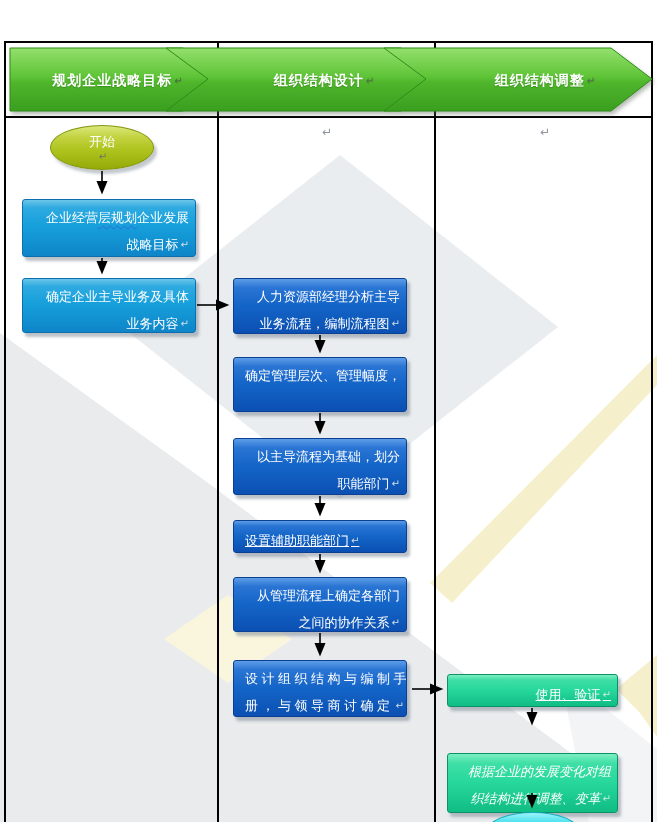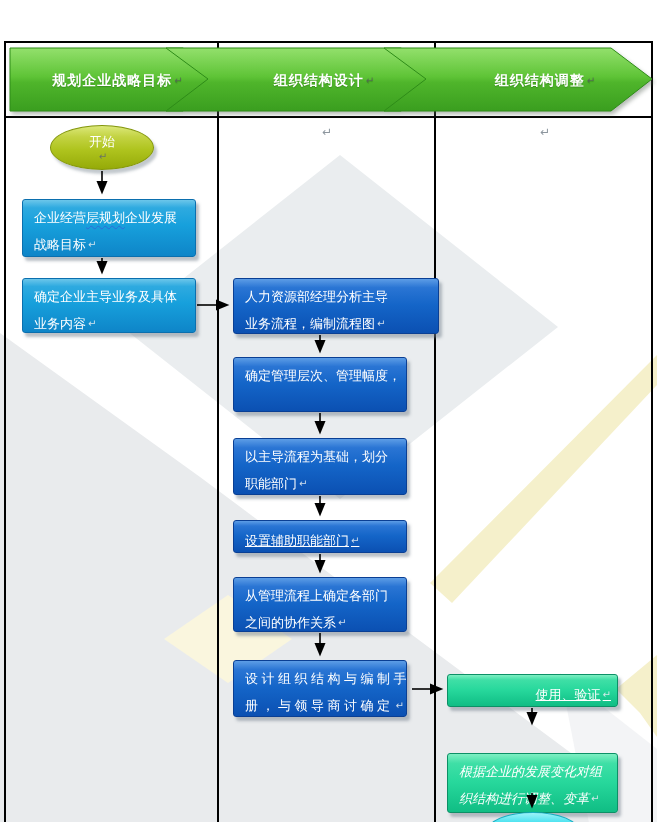--- a/index.html
+++ b/index.html
@@ -26,21 +26,21 @@
   
   .mark{font-size:10px;font-weight:normal;color:rgba(85,95,90,.8);margin-left:2px;
     letter-spacing:0;vertical-align:1px;}
   .box .mark{color:rgba(228,236,242,.9);}
   .cell-mark{position:absolute;z-index:2;font-size:12px;color:#8d969e;}
   .cm2{left:322px;top:88px;} .cm3{left:540px;top:88px;}
   
   .box{position:absolute;z-index:3;box-sizing:border-box;border-radius:3px;
     color:#fff;font-size:13px;padding:4px 6px 0 11px;line-height:27px;
     box-shadow:3px 4px 3px rgba(120,132,144,.5);white-space:nowrap;}
-  .box .ln{display:block;height:27px;line-height:27px;}
+  .box .ln{display:block;height:27px;line-height:27px;text-align:right;}
   .blue1{border:1px solid #0b6fae;
     background:linear-gradient(180deg,#6cc6ea 0,#2eaae0 14%,#17a0dc 45%,#0e85c8 100%);}
   .blue2{border:1px solid #0a3f94;
     background:linear-gradient(180deg,#5d9de6 0,#2a75d4 16%,#1465c8 48%,#0b50b2 100%);}
   .green3{border:1px solid #0c9066;
     background:linear-gradient(180deg,#7defc2 0,#3fdfa6 16%,#27d89c 48%,#10bd84 100%);}
   .single{line-height:39px;padding-top:0;text-decoration:underline;}
   .centered{text-align:right;padding-left:18px;}
   .spread{letter-spacing:3.5px;}
   .wavy{text-decoration:underline wavy #2e6bd8 1px;text-underline-offset:3px;}
@@ -103,21 +103,21 @@
   <div class="box blue1" style="left:22px;top:162px;width:174px;height:58px;">
     <span class="ln"><span>企业经营</span><span class="wavy">层规划</span><span>企业发展</span></span>
     <span class="ln"><span>战略目标</span><span class="mark">↵</span></span>
   </div>
 
   <div class="box blue1" style="left:22px;top:241px;width:174px;height:55px;">
     <span class="ln">确定企业主导业务及具体</span>
     <span class="ln"><span>业务内容</span><span class="mark">↵</span></span>
   </div>
 
-  <div class="box blue2" style="left:233px;top:241px;width:206px;height:56px;">
+  <div class="box blue2" style="left:233px;top:241px;width:174px;height:56px;">
     <span class="ln">人力资源部经理分析主导</span>
     <span class="ln"><span>业务流程，编制流程图</span><span class="mark">↵</span></span>
   </div>
 
   <div class="box blue2" style="left:233px;top:320px;width:174px;height:55px;">
     <span class="ln">确定管理层次、管理幅度，</span>
   </div>
 
   <div class="box blue2" style="left:233px;top:401px;width:174px;height:57px;">
     <span class="ln">以主导流程为基础，划分</span>

